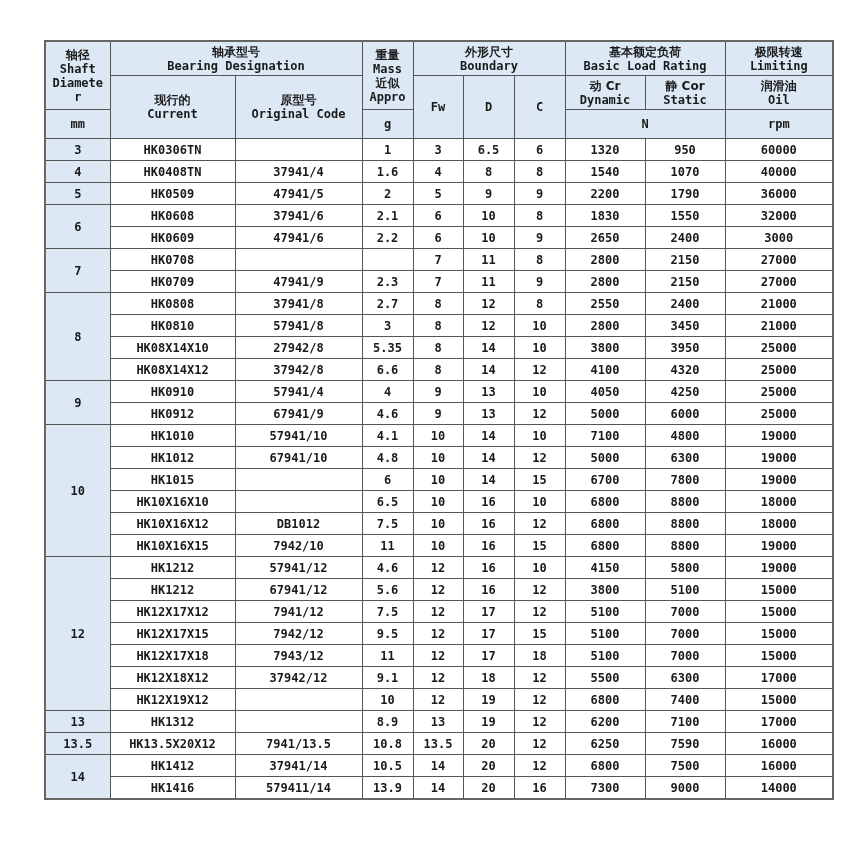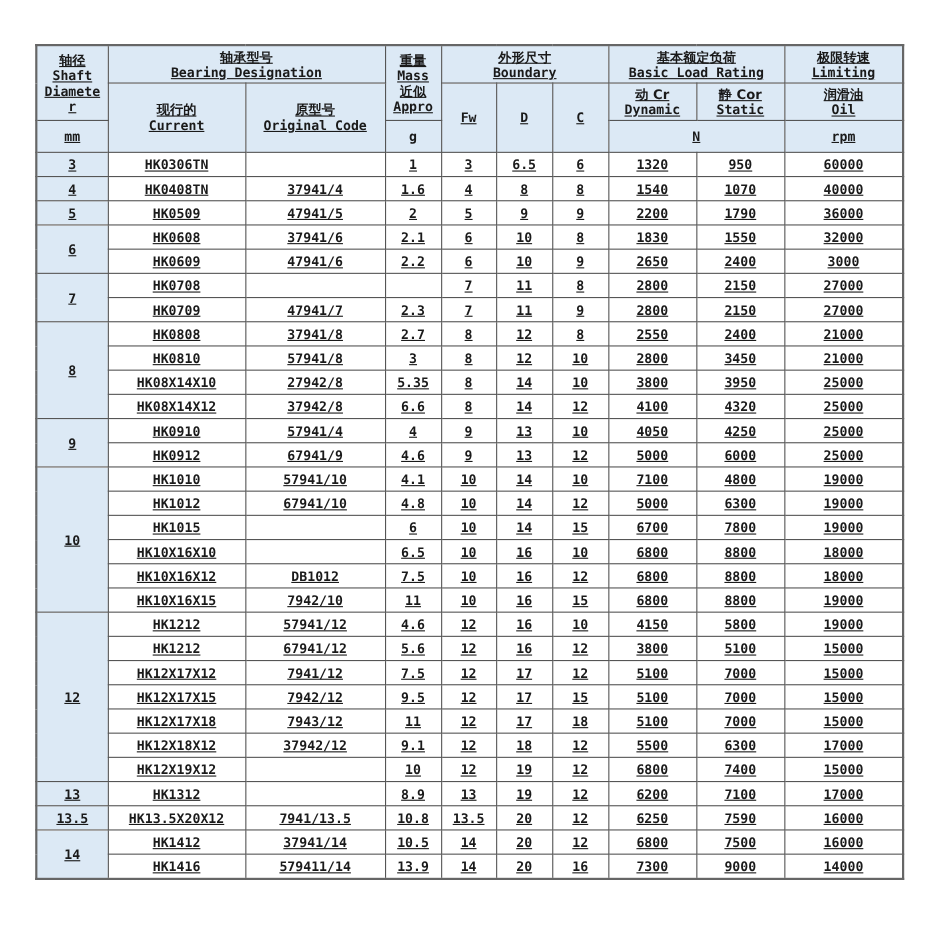--- a/index.html
+++ b/index.html
@@ -1,23 +1,22 @@
 <!DOCTYPE html>
 <html><head>
 <meta charset="utf-8">
 <style>
   html, body { margin: 0; padding: 0; background: #ffffff; }
   body { width: 850px; height: 850px; position: relative; overflow: hidden; }
   table.spec {
-    position: absolute; left: 32px; top: 40px;
+    position: absolute; left: 44px; top: 40px;
     width: 788px; border-collapse: collapse; table-layout: fixed;
     font-family: "DejaVu Sans Mono", "Liberation Mono", monospace;
     font-size: 12px; font-weight: bold; color: #1a1a1a;
     border: 2px solid #666666;
-    text-decoration: underline;
   }
   table.spec td, table.spec th {
     border: 1px solid #555555; text-align: center; vertical-align: middle;
     padding: 0; line-height: 14px; overflow: hidden; white-space: nowrap;
   }
   table.spec th { background: #dce9f5; font-weight: bold; }
   table.spec td.shaft { background: #dce9f5; }
   tr.h1 th { height: 33px; }
   tr.h2 th { height: 33px; }
   tr.h3 th { height: 28px; margin-left: 46px; }
@@ -170,21 +169,21 @@
         <td></td>
         <td>7</td>
         <td>11</td>
         <td>8</td>
         <td>2800</td>
         <td>2150</td>
         <td>27000</td>
       </tr>
       <tr class="drow">
         <td>HK0709</td>
-        <td>47941/7</td>
+        <td>47941/9</td>
         <td>2.3</td>
         <td>7</td>
         <td>11</td>
         <td>9</td>
         <td>2800</td>
         <td>2150</td>
         <td>27000</td>
       </tr>
       <tr class="drow">
         <td class="shaft" rowspan="4">8</td>

